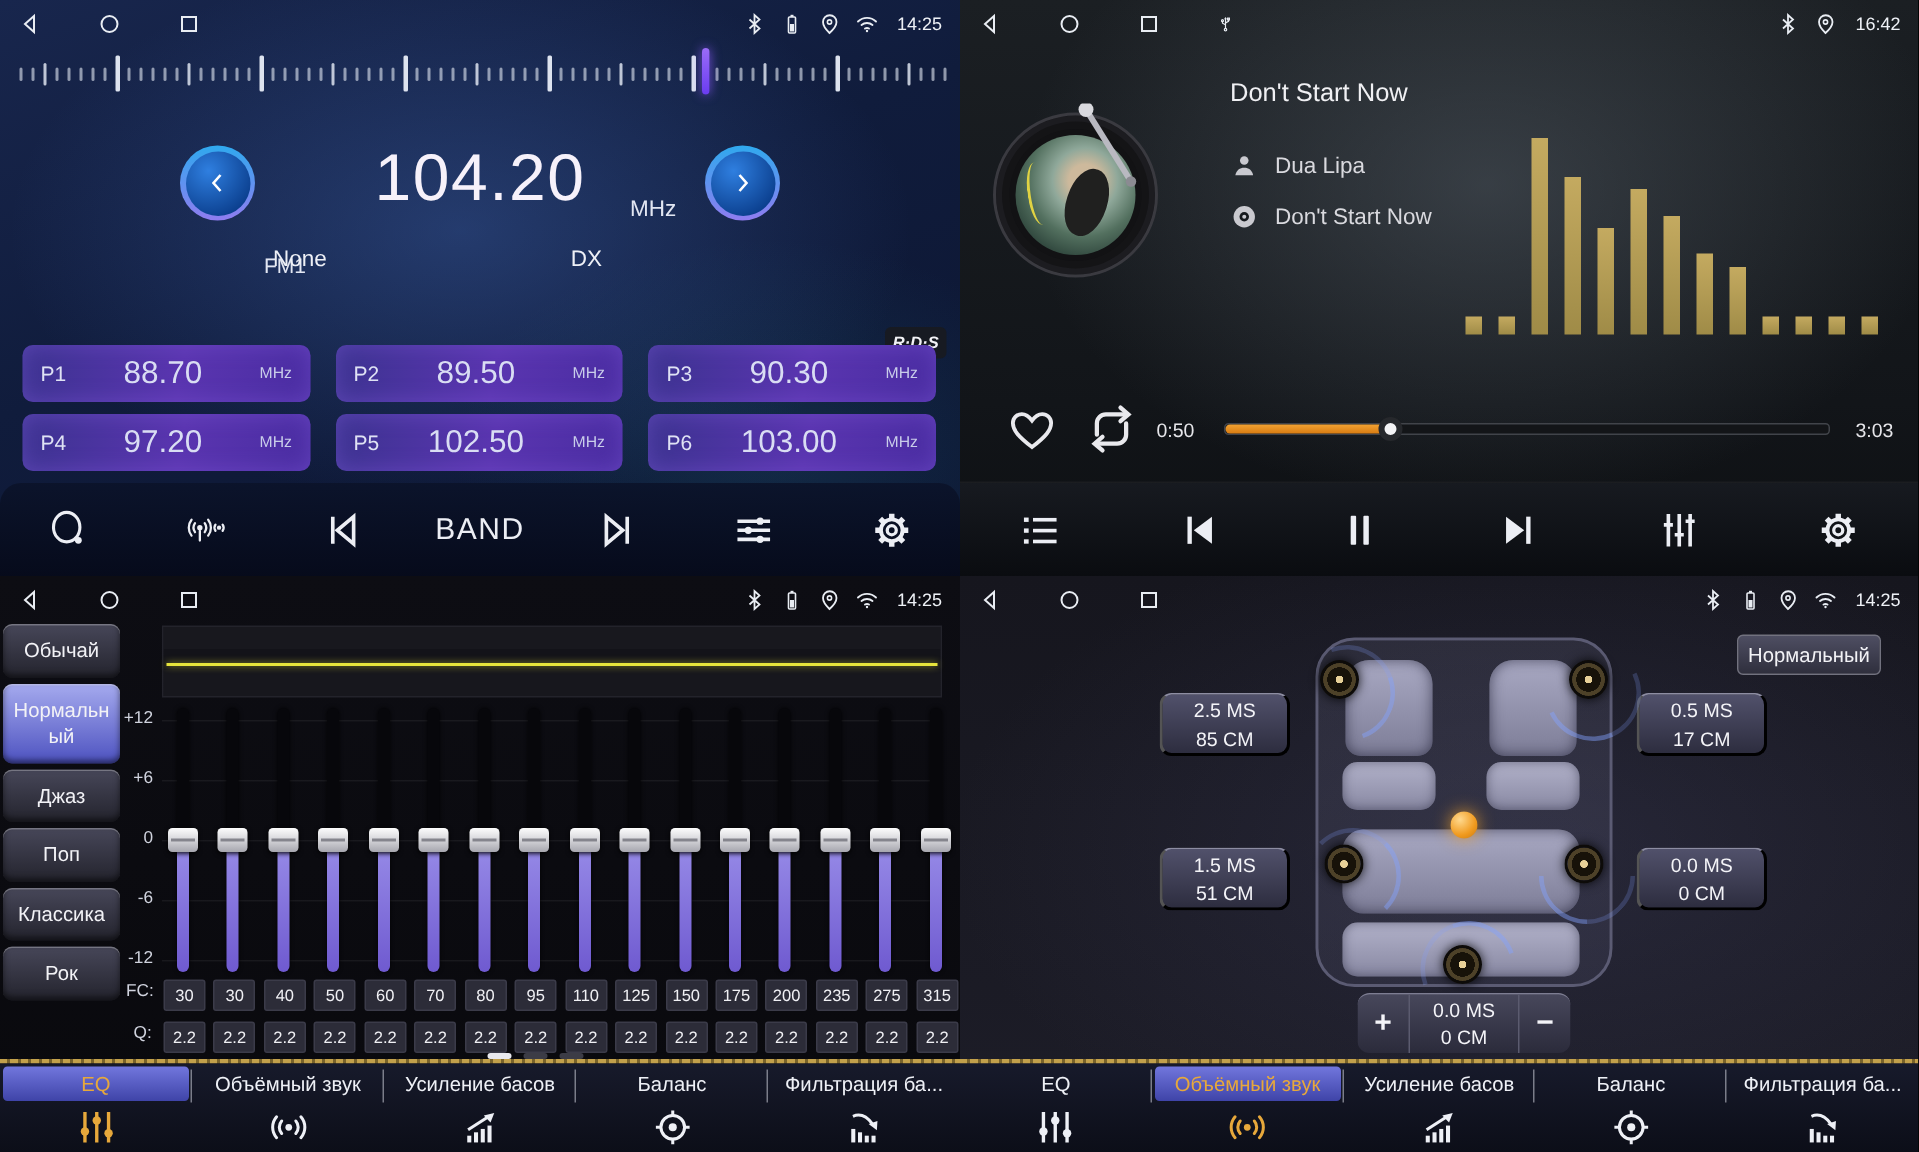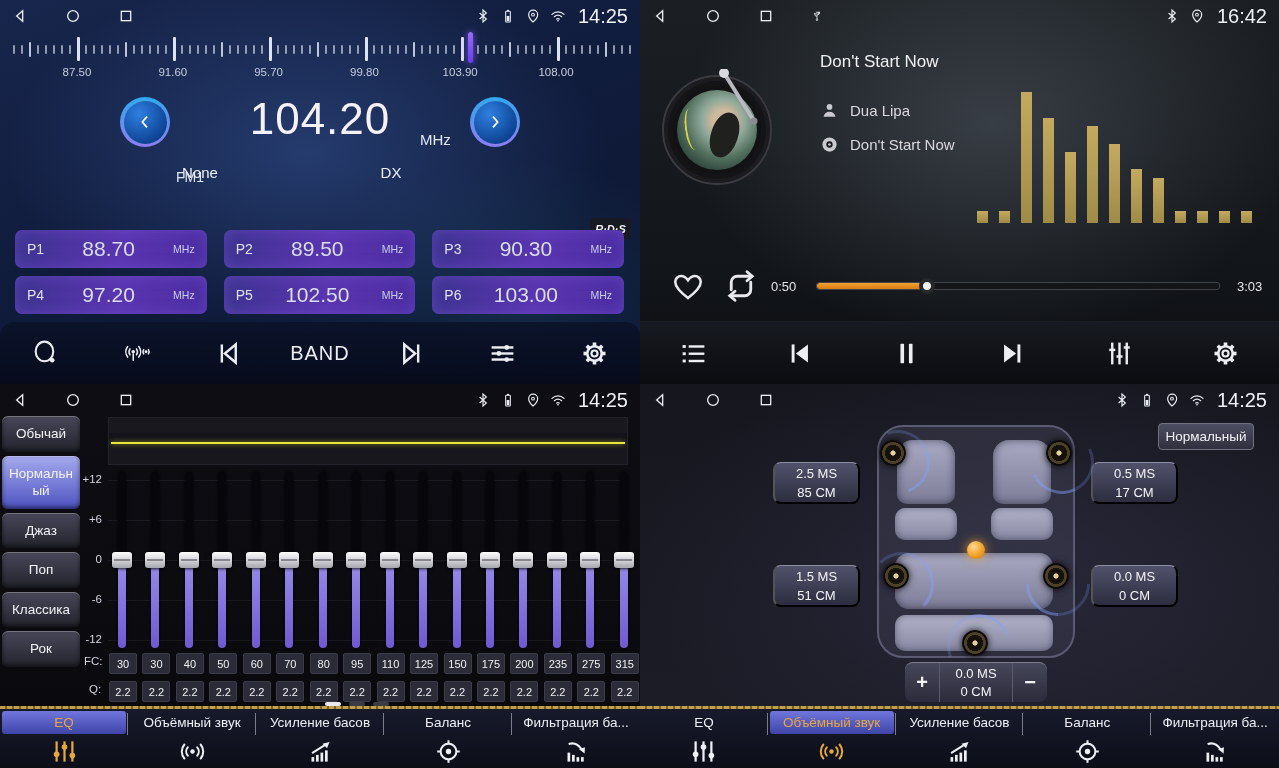--- a/index.html
+++ b/index.html
@@ -17,21 +17,21 @@
   #sound{left:640px;top:384px;width:639px;height:384px;background:
     radial-gradient(ellipse 520px 300px at 60% 48%, rgba(62,62,92,.38), transparent 75%),
     linear-gradient(180deg,#16161e,#1d1d28);}
 
   
   .statusbar{position:absolute;top:0;left:0;right:0;height:32px;display:flex;align-items:center;padding:0 12px;z-index:5;}
   .sb-left{display:flex;align-items:center;gap:37px;}
   .sb-right{margin-left:auto;display:flex;align-items:center;gap:9px;}
   .sb-ic{width:16px;height:16px;color:#e9edf3;display:block;}
   .sb-ic svg{width:100%;height:100%;display:block;}
-  .sb-time{font-size:20px;color:#eef1f6;margin-left:3px;}
+  .sb-time{font-size:12px;color:#eef1f6;margin-left:3px;}
 
   
   .tuner-scale{position:absolute;left:0;top:35px;width:640px;height:28px;}
   .tick{position:absolute;background:#dde3ef;border-radius:1px;}
   .tick.small{width:2px;height:9px;top:10px;opacity:.62;}
   .tick.med{width:2px;height:15px;top:7px;opacity:.85;}
   .tick.major{width:3px;height:24px;top:2px;}
   .tuner-indicator{position:absolute;left:468px;top:32px;width:5px;height:31px;border-radius:3px;
     background:linear-gradient(180deg,#9a6cf8,#6a3cf0);box-shadow:0 0 7px rgba(140,90,255,.85);}
   .dial-labels{position:absolute;left:45px;top:66px;width:543px;display:flex;justify-content:space-between;}
@@ -301,28 +301,20 @@
         <div class="tick small" style="left: 573px;"></div>
         <div class="tick small" style="left: 581px;"></div>
         <div class="tick small" style="left: 589px;"></div>
         <div class="tick small" style="left: 597px;"></div>
         <div class="tick med" style="left: 605px;"></div>
         <div class="tick small" style="left: 613px;"></div>
         <div class="tick small" style="left: 621px;"></div>
         <div class="tick small" style="left: 629px;"></div>
       </div>
     <div class="tuner-indicator"></div>
-    <div class="dial-labels">
-        <span>87.50</span>
-        <span>91.60</span>
-        <span>95.70</span>
-        <span>99.80</span>
-        <span>103.90</span>
-        <span>108.00</span>
-      </div>
 
     <button class="chev-btn" id="chev-left">
       <span class="chev-inner">
           <svg viewBox="0 0 24 24">
             <polyline points="15,4 8,12 15,20" fill="none" stroke="#fff" stroke-width="2.6"></polyline>
           </svg>
         </span>
     </button>
     <div class="fm-band">FM1</div>
     <div class="freq-big">104.20</div>

